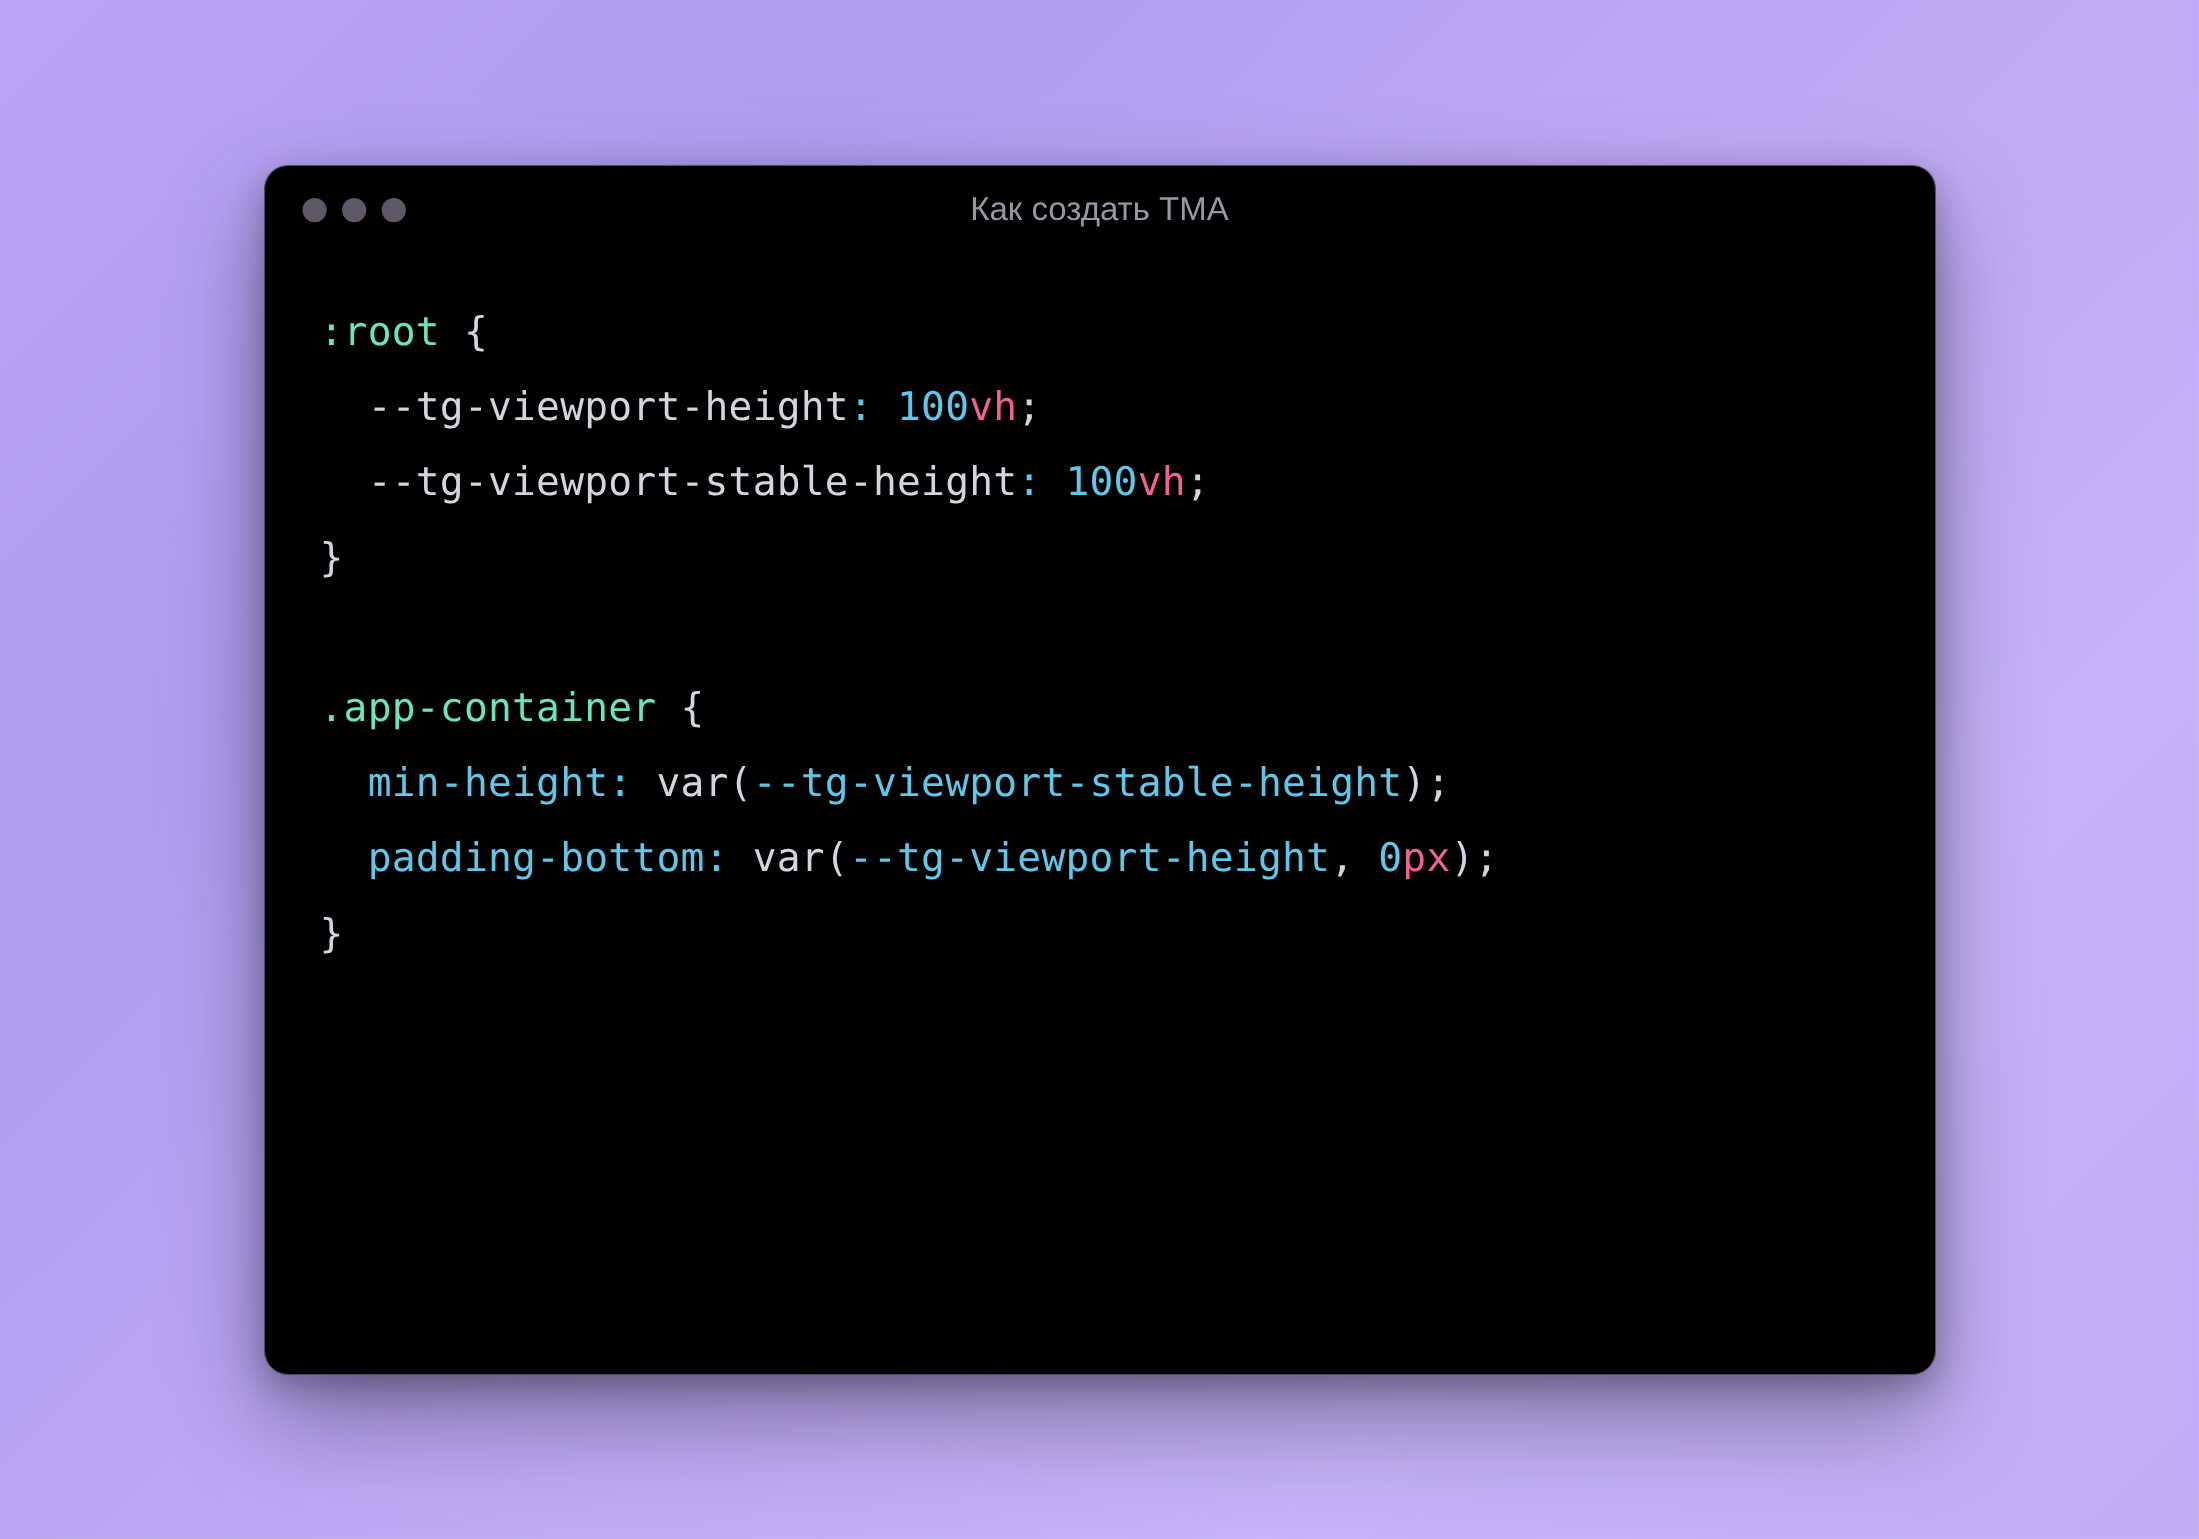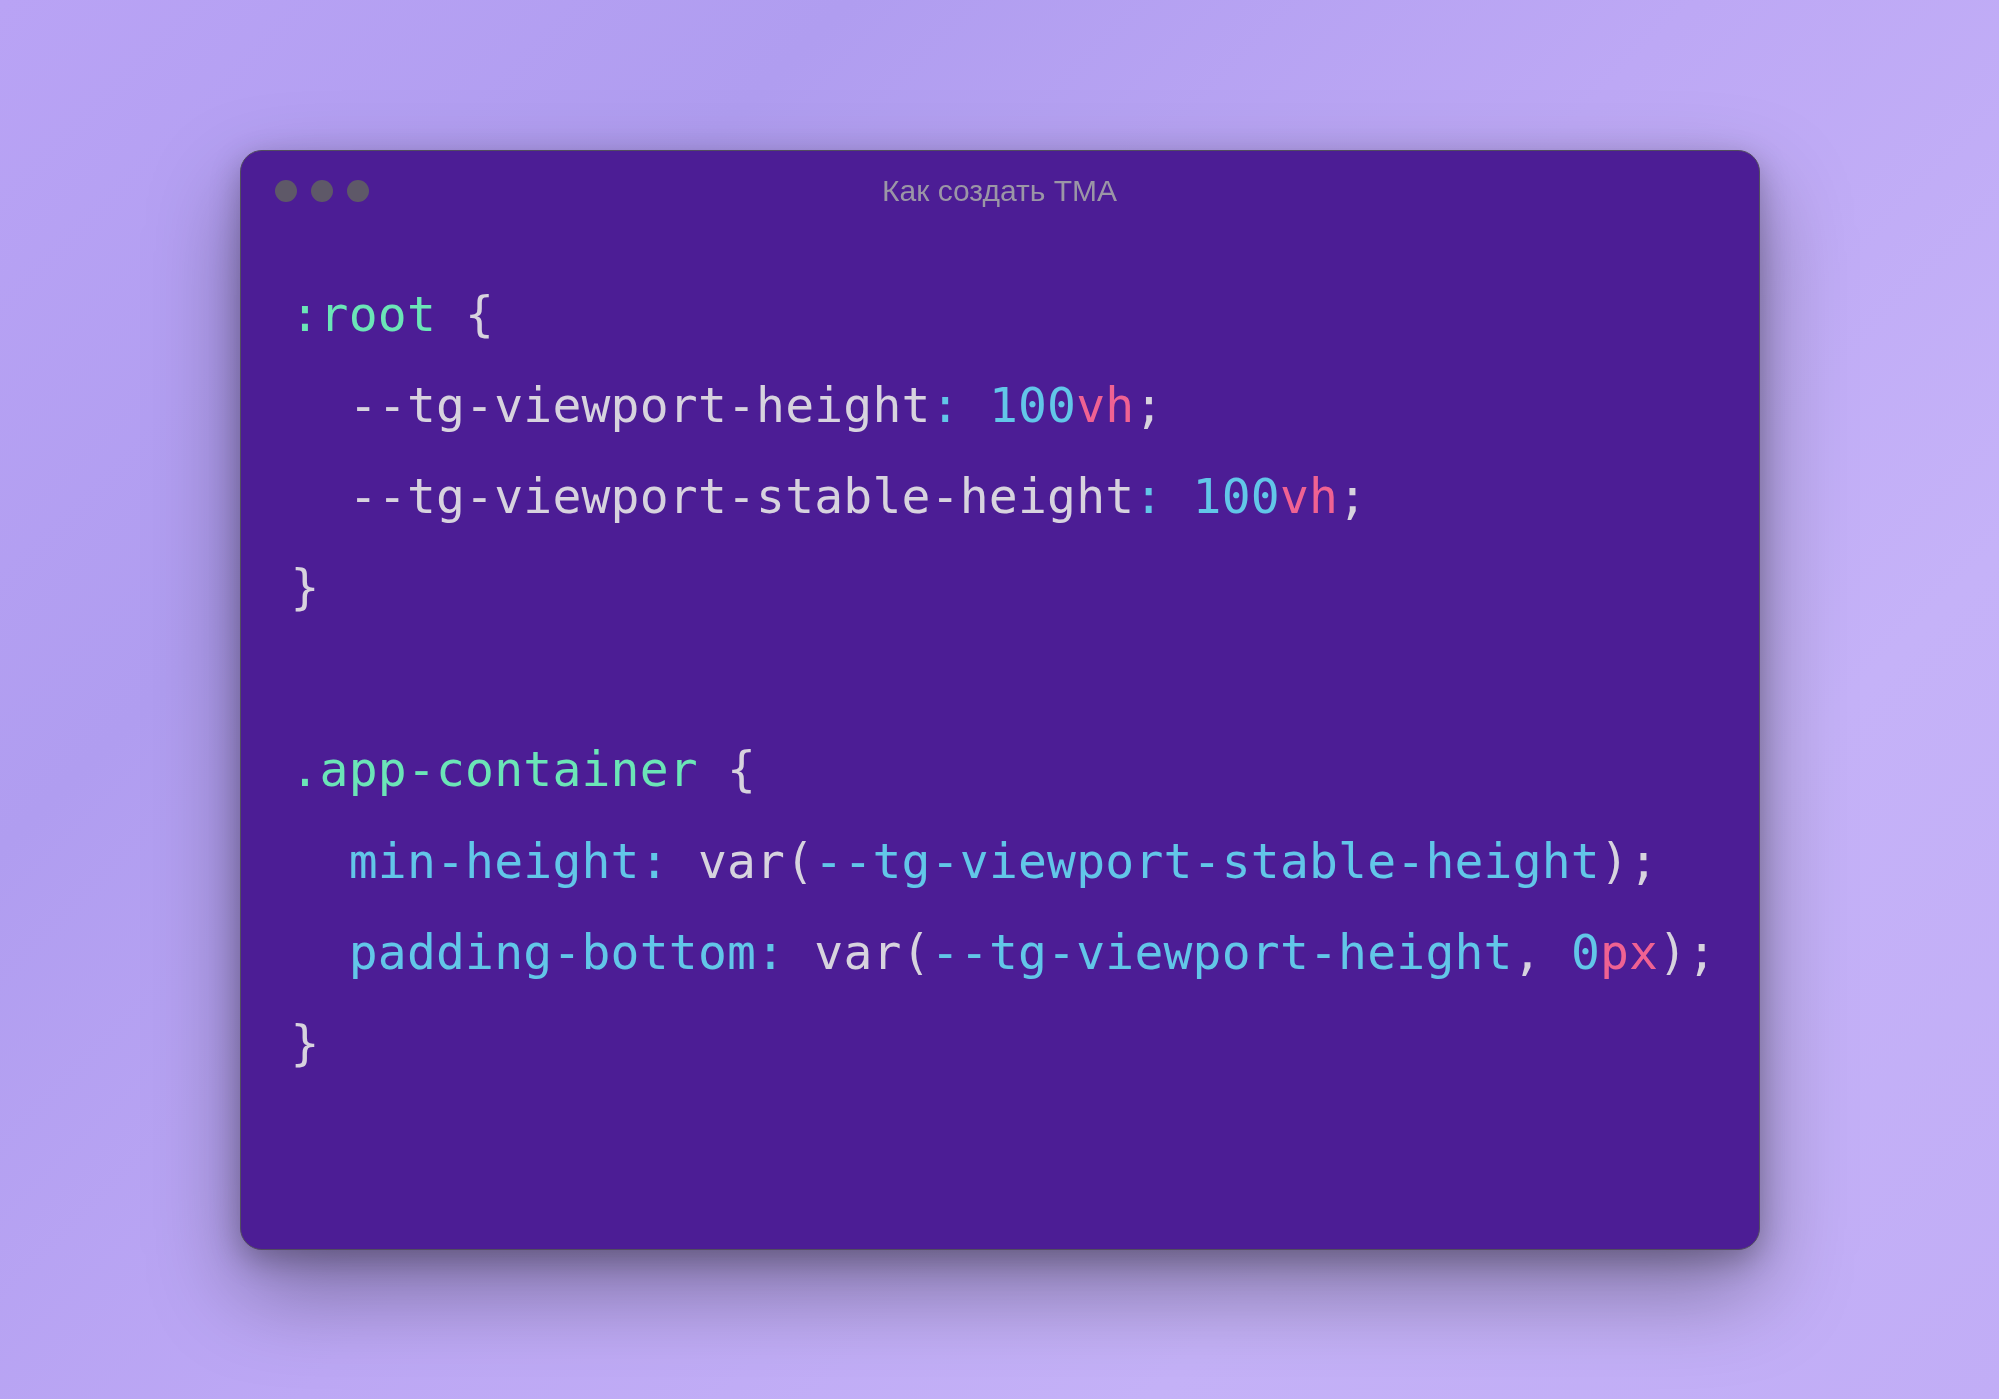--- a/index.html
+++ b/index.html
@@ -9,21 +9,21 @@
     height: 1399px;
     background: linear-gradient(135deg, #b9a3f5 0%, #b09df0 25%, #bda8f5 50%, #c5b2f8 75%, #c1adf6 100%);
     display: flex;
     align-items: center;
     justify-content: center;
     font-family: ui-monospace, "SF Mono", "Menlo", "Consolas", monospace;
   }
   .window {
     width: 1520px;
     height: 1100px;
-    background: #4c1d95;
+    background: #000000;
     border-radius: 22px;
     box-shadow: 0 40px 90px rgba(0,0,0,0.35), 0 10px 30px rgba(0,0,0,0.25);
     border: 1px solid #524c60;
     overflow: hidden;
     display: flex;
     flex-direction: column;
   }
   .titlebar {
     height: 80px;
     display: flex;
@@ -47,21 +47,21 @@
     text-align: center;
     color: #9b96a6;
     font-family: -apple-system, "Helvetica Neue", Arial, sans-serif;
     font-size: 30px;
     font-weight: 400;
     pointer-events: none;
   }
   .code {
     flex: 1;
     padding: 38px 50px 40px 50px;
-    font-size: 48px;
+    font-size: 36px;
     line-height: 1.9;
     color: #d7d3de;
     white-space: pre;
     letter-spacing: 0.2px;
   }
   .tok-selector { color: #6be5b7; }
   .tok-punct    { color: #d7d3de; }
   .tok-prop     { color: #62c6e8; }
   .tok-num      { color: #62c6e8; }
   .tok-unit     { color: #f06292; }

